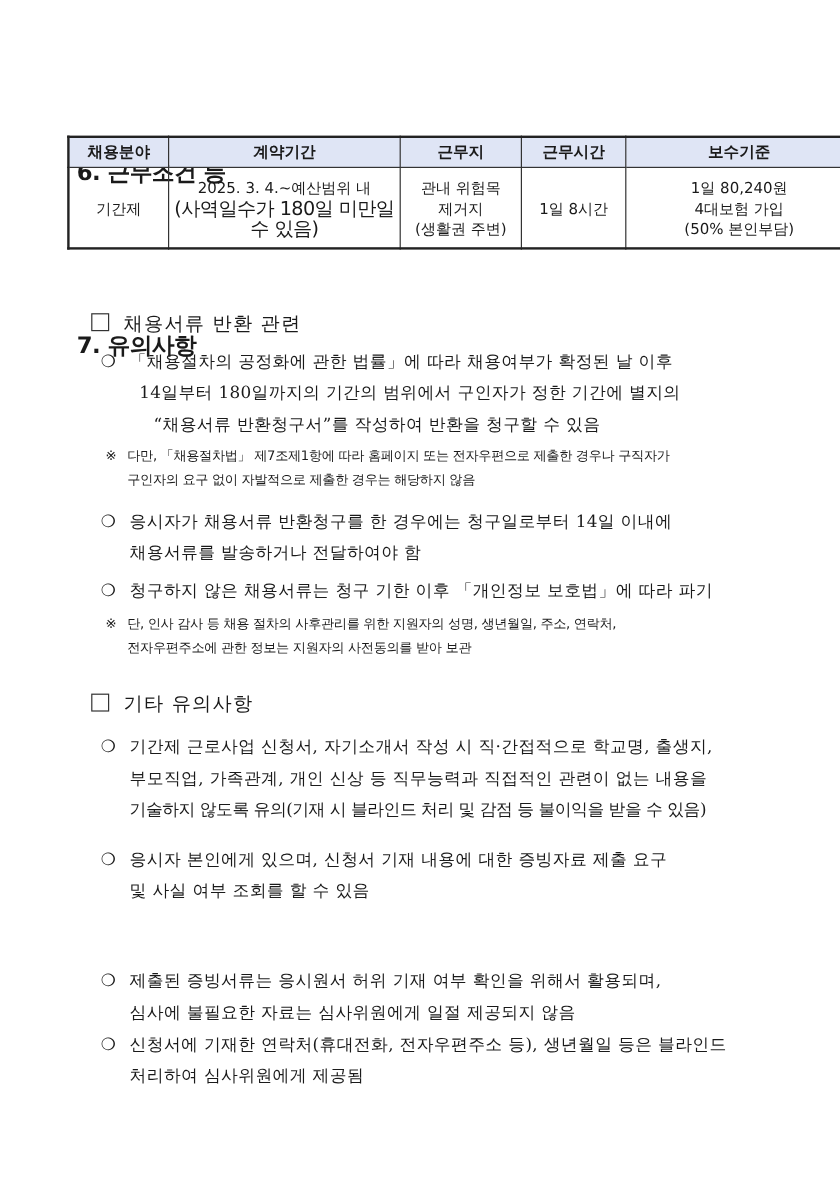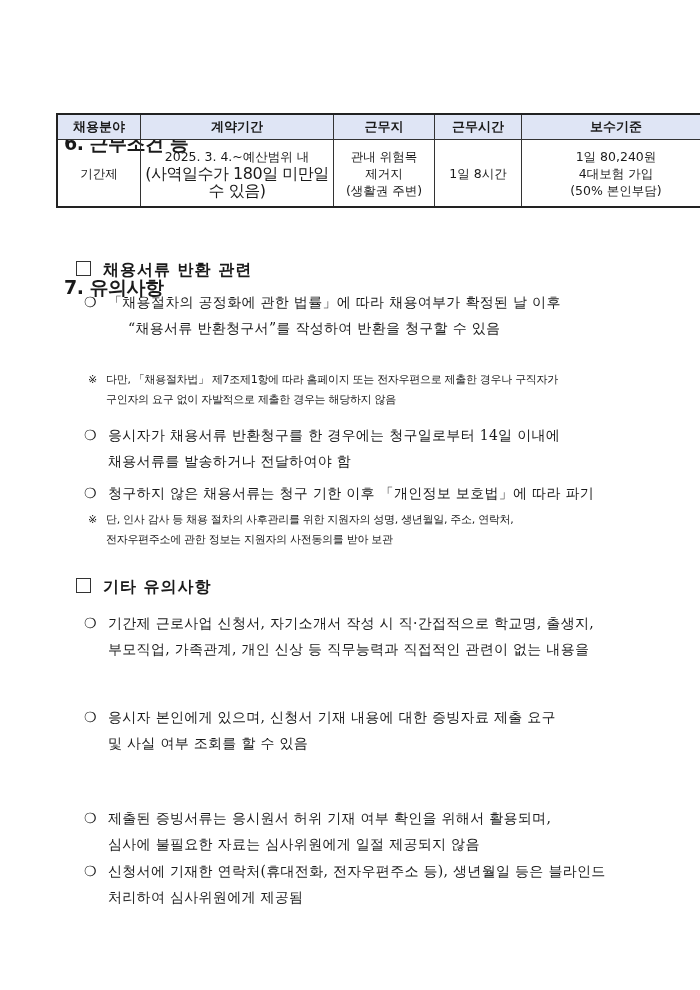--- a/index.html
+++ b/index.html
@@ -4,21 +4,21 @@
 <style>
   html, body { margin:0; padding:0; background:#ffffff; }
   body { width:700px; height:990px; position:relative; overflow:hidden;
          font-family:"DejaVu Sans", sans-serif; color:#1a1a1a; }
   .h1 { position:absolute; left:64px; font-size:19px; font-weight:bold; letter-spacing:-0.5px;margin-top:47px; }
   table.cond { position:absolute; left:56px; top:113px; width:656px; border-collapse:collapse; font-size:12.5px; }
   table.cond th, table.cond td { border:1px solid #333; text-align:center; vertical-align:middle; }
   table.cond { border:2px solid #222; }
   table.cond th { background:#dfe5f5; height:22px; font-weight:bold; font-size:13px; }
   table.cond td { height:64px; line-height:17px; }
-  .sub { position:absolute; left:76px; font-size:16px; font-weight:bold; font-family:"DejaVu Serif", serif; letter-spacing:1px; }
+  .sub { position:absolute; left:76px; font-size:16px; font-weight:normal; font-family:"DejaVu Serif", serif; letter-spacing:1px; }
   .sub .box { display:inline-block; width:13px; height:13px; border:1px solid #333; margin-right:12px; vertical-align:-1px; }
   .item { position:absolute; left:84px; width:560px; font-family:"DejaVu Serif", serif; font-size:14px; line-height:26px; letter-spacing:0.3px; }
   .item .bul { position:absolute; left:0; top:0; font-size:14px; }
   .item .txt { display:block; margin-left:24px; }
   .note { position:absolute; left:88px; width:560px; font-size:11px; line-height:20px; letter-spacing:-0.3px; }
   .note .mk { position:absolute; left:0; top:0; }
   .note .txt { display:block; margin-left:18px; }
 </style>
 </head>
 <body>
@@ -57,20 +57,21 @@
 
 <div class="h1" style="top:228px;">7. 유의사항</div>
 
 <div class="sub" style="top:260px;">
   <span class="box"></span><span>채용서류 반환 관련</span>
 </div>
 
 <div class="item" style="top:289px;">
   <span class="bul">❍</span>
   <span class="txt">「채용절차의 공정화에 관한 법률」에 따라 채용여부가 확정된 날 이후</span>
+  <span class="txt" style="margin-left:32px;">14일부터 180일까지의 기간의 범위에서 구인자가 정한 기간에 별지의</span>
   <span class="txt" style="margin-left:44px;">“채용서류 반환청구서”를 작성하여 반환을 청구할 수 있음</span>
 </div>
 
 <div class="note" style="top:370px;">
   <span class="mk">※</span>
   <span class="txt">다만, 「채용절차법」 제7조제1항에 따라 홈페이지 또는 전자우편으로 제출한 경우나 구직자가</span>
   <span class="txt">구인자의 요구 없이 자발적으로 제출한 경우는 해당하지 않음</span>
 </div>
 
 <div class="item" style="top:422px;">
@@ -91,20 +92,21 @@
 </div>
 
 <div class="sub" style="top:577px;">
   <span class="box"></span><span>기타 유의사항</span>
 </div>
 
 <div class="item" style="top:610px;">
   <span class="bul">❍</span>
   <span class="txt">기간제 근로사업 신청서, 자기소개서 작성 시 직·간접적으로 학교명, 출생지,</span>
   <span class="txt">부모직업, 가족관계, 개인 신상 등 직무능력과 직접적인 관련이 없는 내용을</span>
+  <span class="txt" style="letter-spacing:-0.4px;">기술하지 않도록 유의(기재 시 블라인드 처리 및 감점 등 불이익을 받을 수 있음)</span>
 </div>
 
 <div class="item" style="top:704px;">
   <span class="bul">❍</span>
   <span class="txt">응시자 본인에게 있으며, 신청서 기재 내용에 대한 증빙자료 제출 요구</span>
   <span class="txt">및 사실 여부 조회를 할 수 있음</span>
 </div>
 
 <div class="item" style="top:805px;">
   <span class="bul">❍</span>

